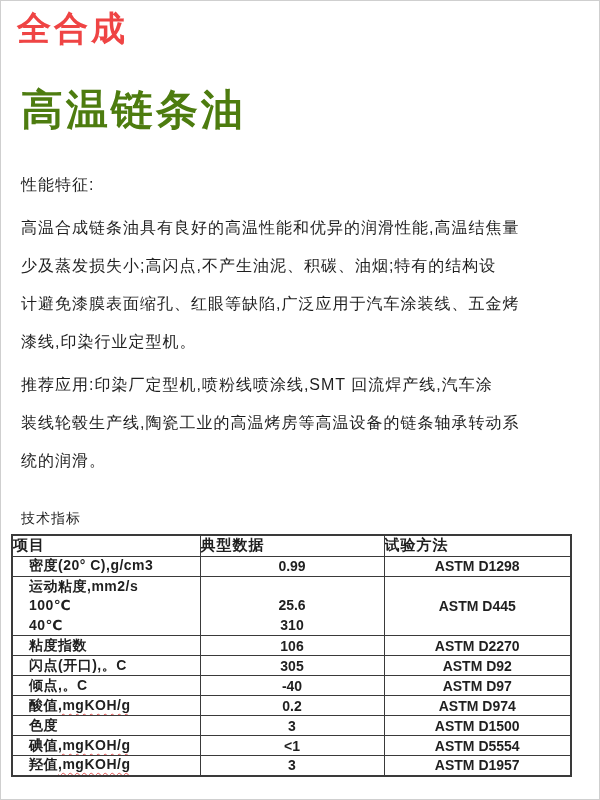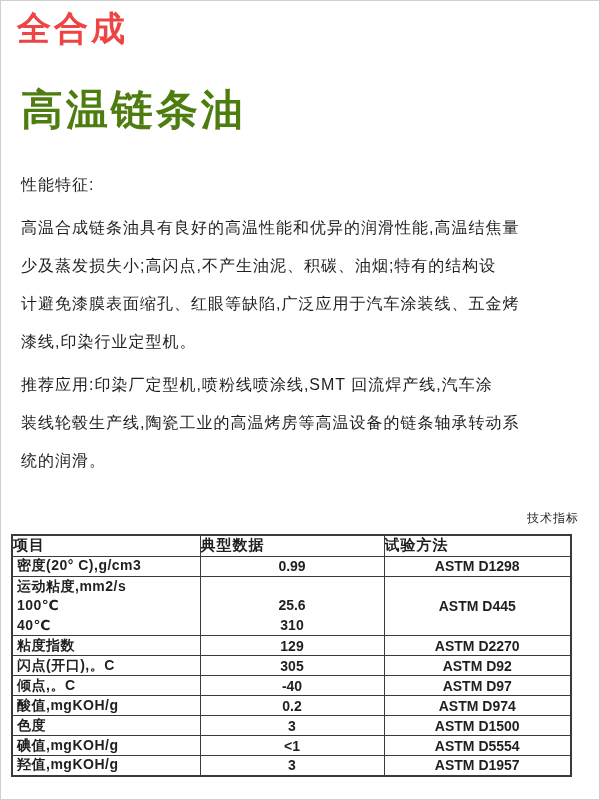--- a/index.html
+++ b/index.html
@@ -41,24 +41,23 @@
   .para { margin: 14px 20px 0 20px; }
   .para.second { margin-top: 5px; }
   .para-line {
     font-size: 16px;
     line-height: 38px;
     letter-spacing: 1px;
     white-space: nowrap;
   }
   .table-label {
     margin: 28px 20px 0 20px;
-    font-size: 12px;
+    font-size: 14px;
     line-height: 20px;
     letter-spacing: 1px;
-    text-align: right;
   }
   table.spec {
     margin: 6px 0 0 10px;
     width: 559px;
     border-collapse: collapse;
     table-layout: fixed;
   }
   table.spec th, table.spec td {
     border: 1px solid #3a3a3a;
     font-weight: bold;
@@ -71,32 +70,33 @@
   col.c3 { width: 187px; }
   table.spec th {
     height: 21px;
     font-size: 15px;
     text-align: left;
     letter-spacing: 1px;
   }
   td.item {
     height: 20px;
     text-align: left;
-    padding: 0 4px;
+    padding: 0 16px;
     letter-spacing: 0.5px;
     white-space: nowrap;
   }
   td.val, td.method {
     height: 20px;
     text-align: center;
     margin-top: 44px;
   }
   td.method { font-size: 13.5px; }
   .vline { line-height: 19.5px; height: 19.5px; white-space: nowrap; }
   .sq {
+    text-decoration: underline;
     text-decoration-style: wavy;
     text-decoration-color: #e05252;
     text-decoration-thickness: 1px;
     text-underline-offset: 3px;
   }
 </style>
 </head>
 <body>
 
 <div class="page">
@@ -150,21 +150,21 @@
       <td class="val">
         <div class="vline"></div>
         <div class="vline">25.6</div>
         <div class="vline">310</div>
       </td>
       <td class="method">ASTM D445</td>
     </tr>
 
     <tr>
       <td class="item">粘度指数</td>
-      <td class="val">129</td>
+      <td class="val">106</td>
       <td class="method">ASTM D2270</td>
     </tr>
 
     <tr>
       <td class="item">闪点(开口),。C</td>
       <td class="val">305</td>
       <td class="method">ASTM D92</td>
     </tr>
 
     <tr>

